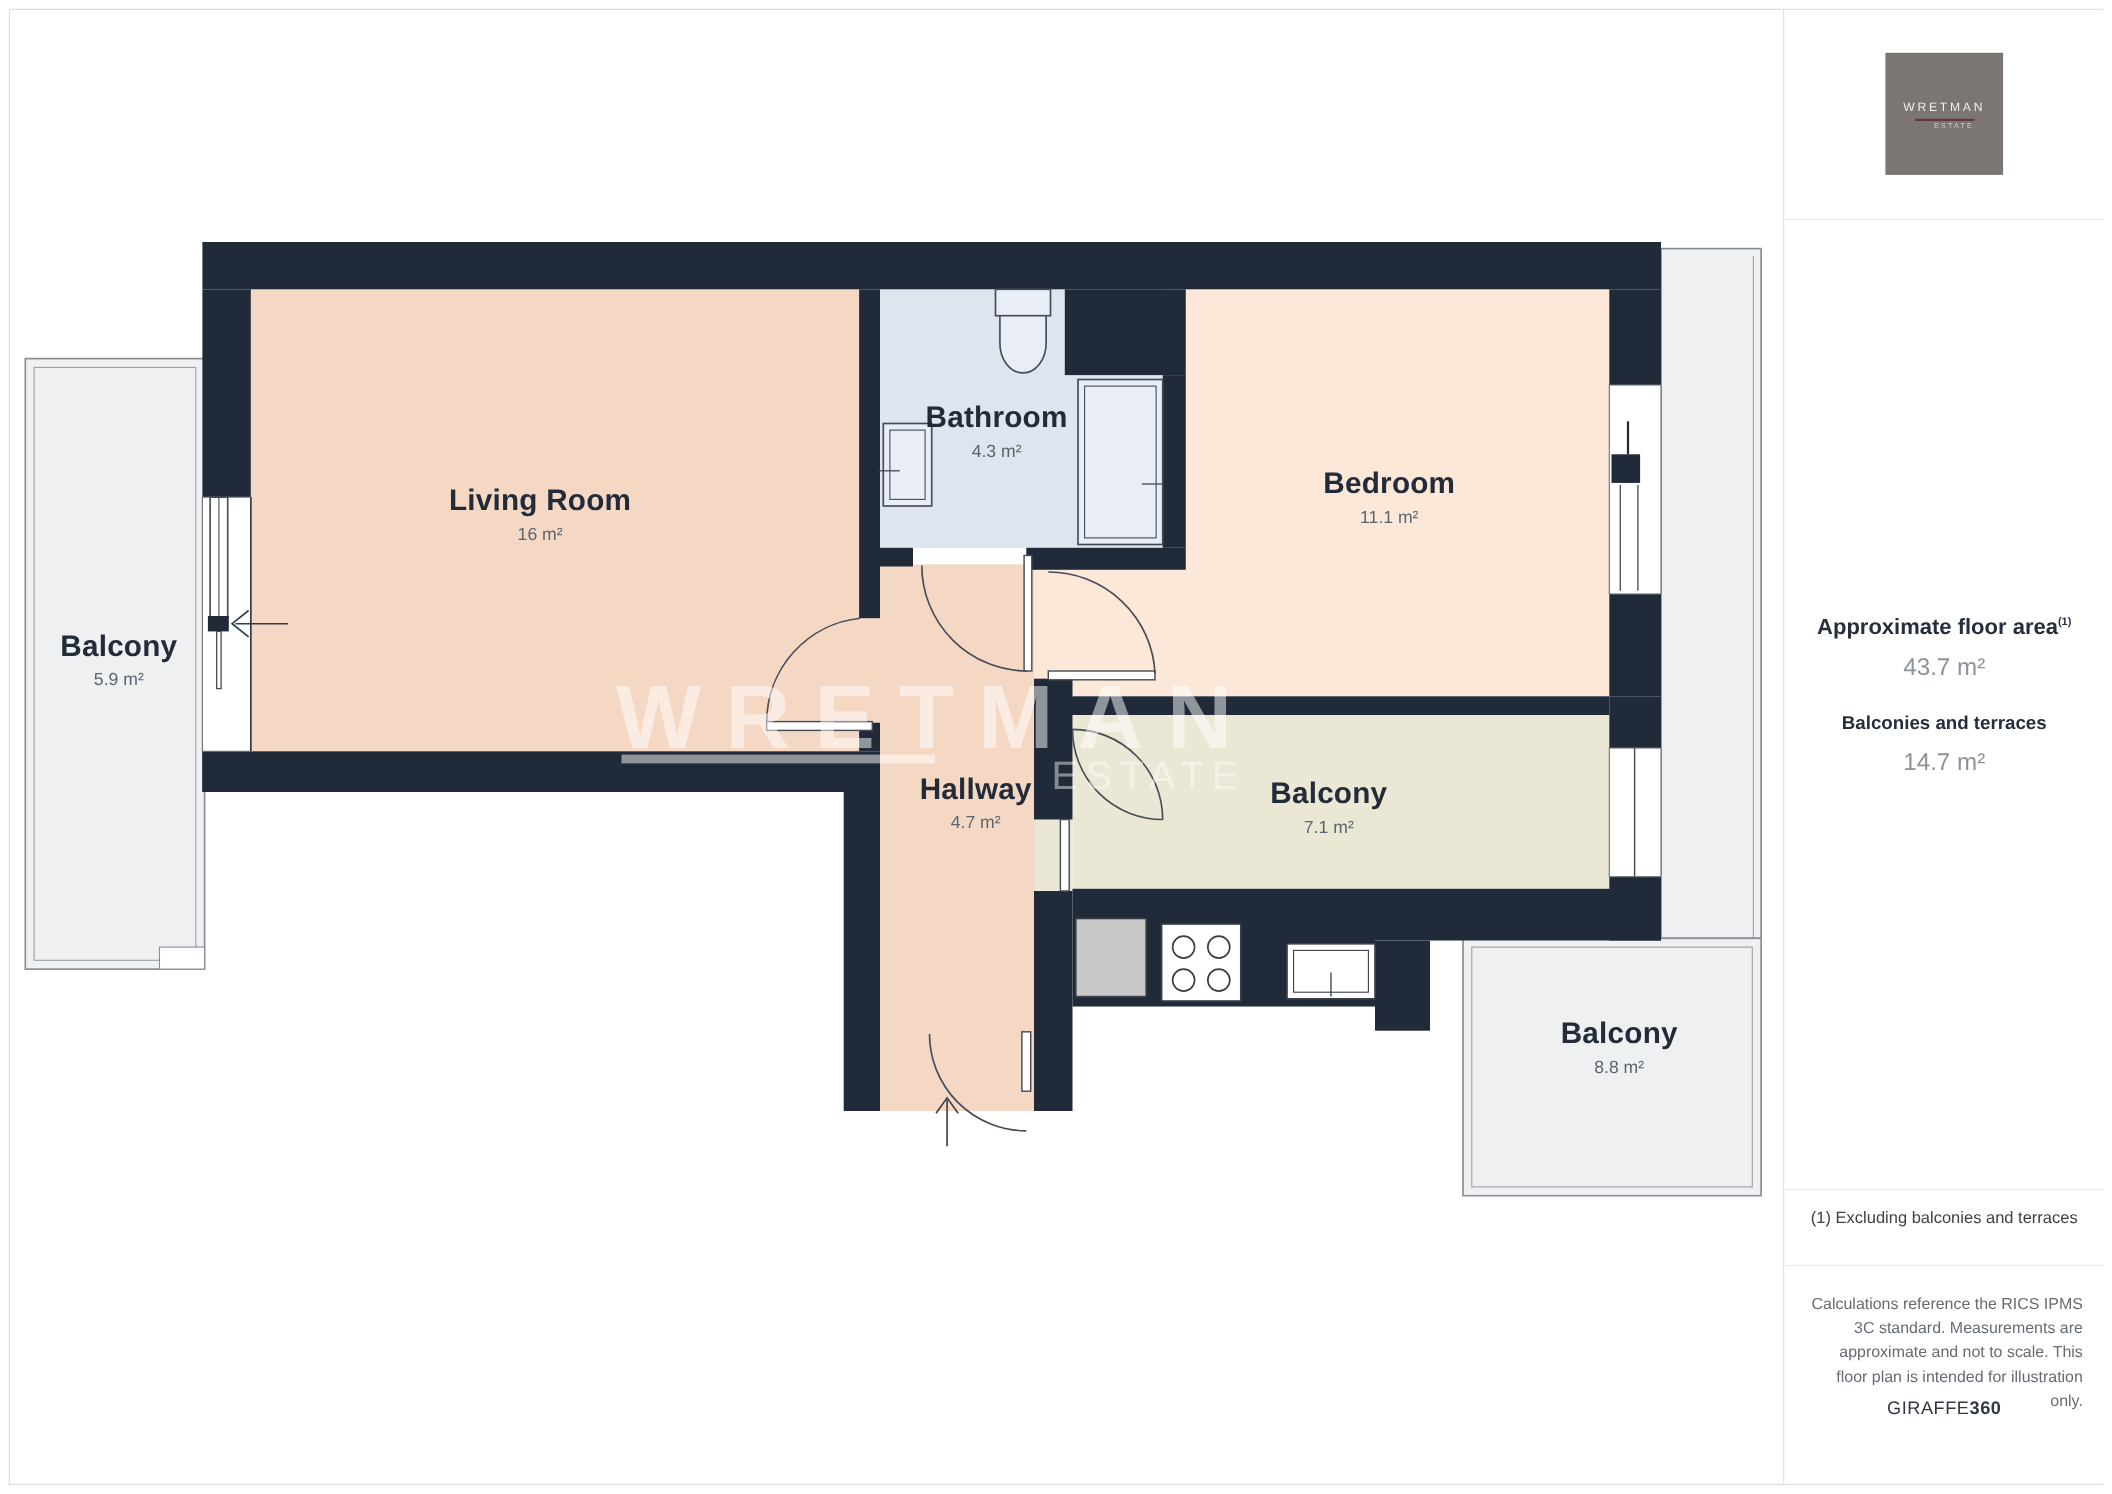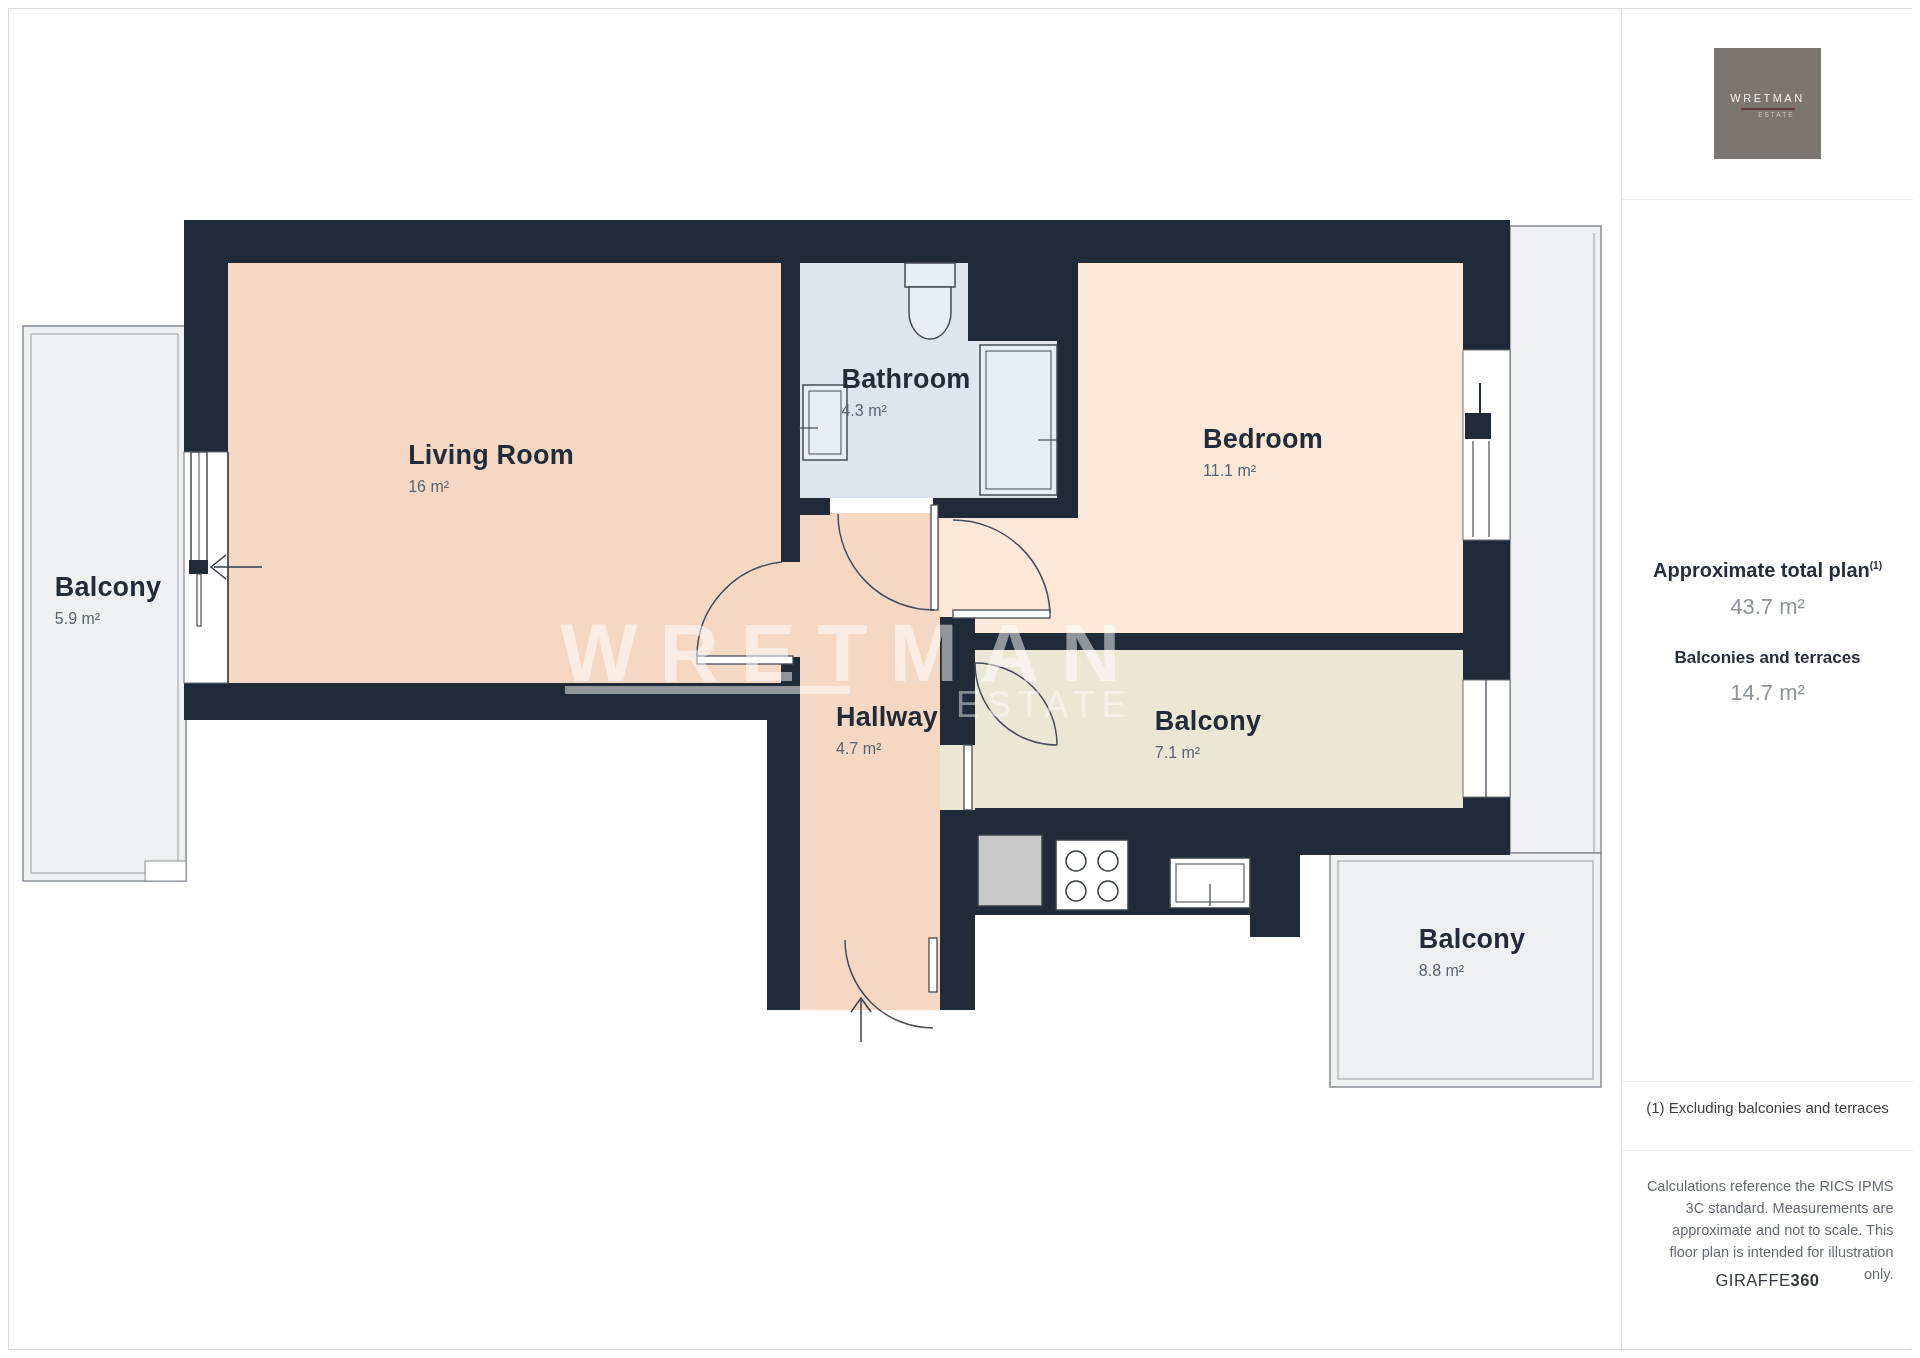--- a/index.html
+++ b/index.html
@@ -1,20 +1,20 @@
 <!DOCTYPE html>
 <html><head>
 <meta charset="utf-8">
 <style>
   html,body{margin:0;padding:0;background:#fff;font-family:"Liberation Sans",sans-serif;}
   .page{position:relative;width:1920px;height:1358px;background:#fff;overflow:hidden;}
   .frame{position:absolute;left:8px;top:8px;width:1902px;height:1340px;border:1px solid #d9dbdd;pointer-events:none;}
   .plan{position:absolute;left:0;top:0;width:1620px;height:1358px;}
   .plan svg{position:absolute;left:0;top:0;}
-  .room-label{position:absolute;transform:translate(-50%,-50%);white-space:nowrap;}
+  .room-label{position:absolute;transform:translate(-50%,-50%);text-align:center;white-space:nowrap;}
   .room-name{font-size:27px;font-weight:700;color:#232b38;letter-spacing:.2px;}
   .room-area{font-size:16px;color:#5a6470;margin-top:7px;}
   .watermark-word{position:absolute;left:560px;top:606px;font-size:82px;font-weight:600;letter-spacing:22px;color:rgba(255,255,255,.5);pointer-events:none;}
   .watermark-bar{position:absolute;left:565px;top:686px;width:285px;height:8px;background:rgba(255,255,255,.5);pointer-events:none;}
   .watermark-sub{position:absolute;left:956px;top:684px;font-size:36px;font-weight:500;letter-spacing:7px;color:rgba(255,255,255,.45);pointer-events:none;}
   .sidebar{position:absolute;left:1621px;top:9px;width:291px;height:1339px;border-left:1px solid #dcdee0;background:#fff;}
   .sb-divider{position:absolute;left:0;width:100%;height:0;border-top:1px solid #ececee;}
   .logo-box{position:absolute;left:92px;top:39px;width:107px;height:111px;background:#7b7671;text-align:center;}
   .logo-name{margin-top:44px;font-size:11px;letter-spacing:2.5px;color:#f2efec;}
   .logo-rule{width:54px;height:2px;background:#643742;margin:4px auto 1px auto;}
@@ -200,21 +200,21 @@
   <aside class="sidebar">
     <div class="logo-box">
       <div class="logo-name">WRETMAN</div>
       <div class="logo-rule"></div>
       <div class="logo-sub">ESTATE</div>
     </div>
     <div class="sb-divider" style="top:190px;"></div>
 
     <div class="area-block">
       <div class="area-heading">
-        <span>Approximate total plan</span><sup>(1)</sup>
+        <span>Approximate floor area</span><sup>(1)</sup>
       </div>
       <div class="area-value">43.7 m²</div>
       <div class="area-heading2">Balconies and terraces</div>
       <div class="area-value">14.7 m²</div>
     </div>
 
     <div class="sb-divider" style="top:1072px;"></div>
     <div class="footnote">(1) Excluding balconies and terraces</div>
     <div class="sb-divider" style="top:1141px;"></div>
 

